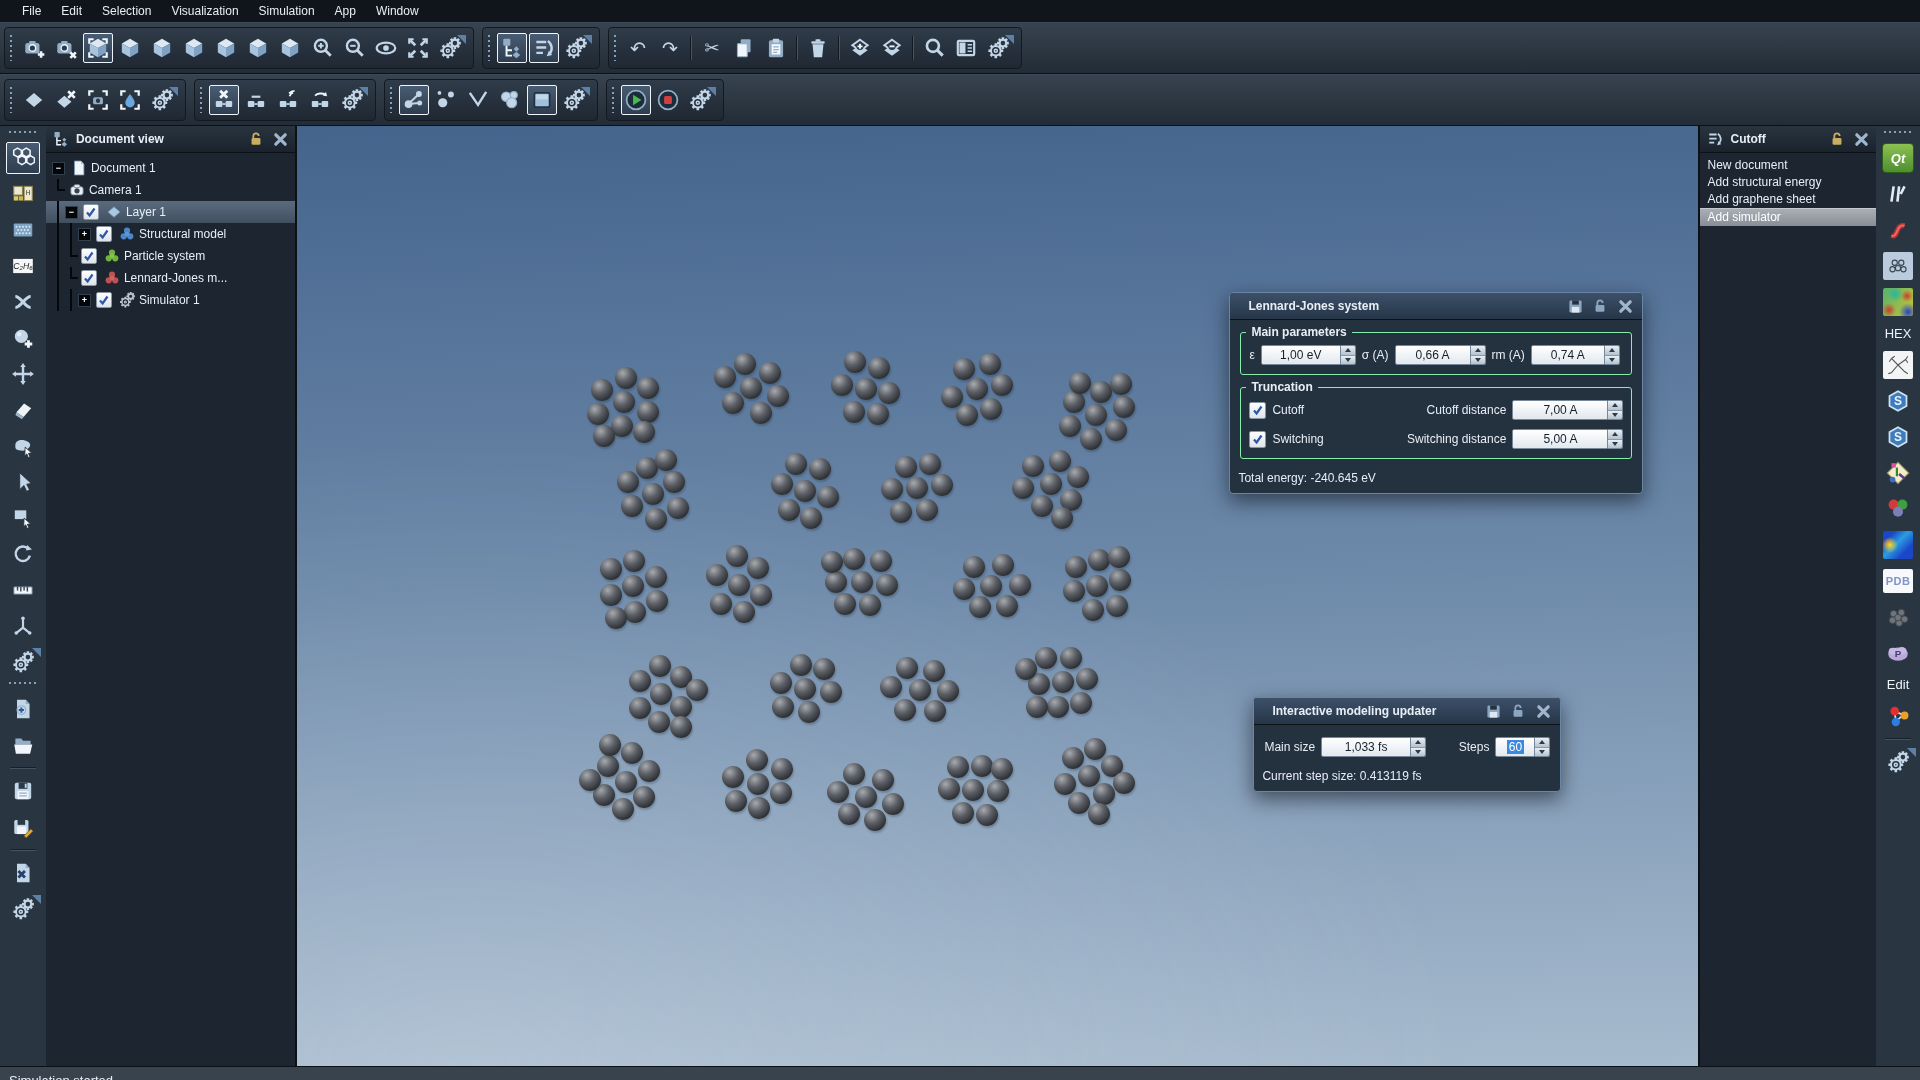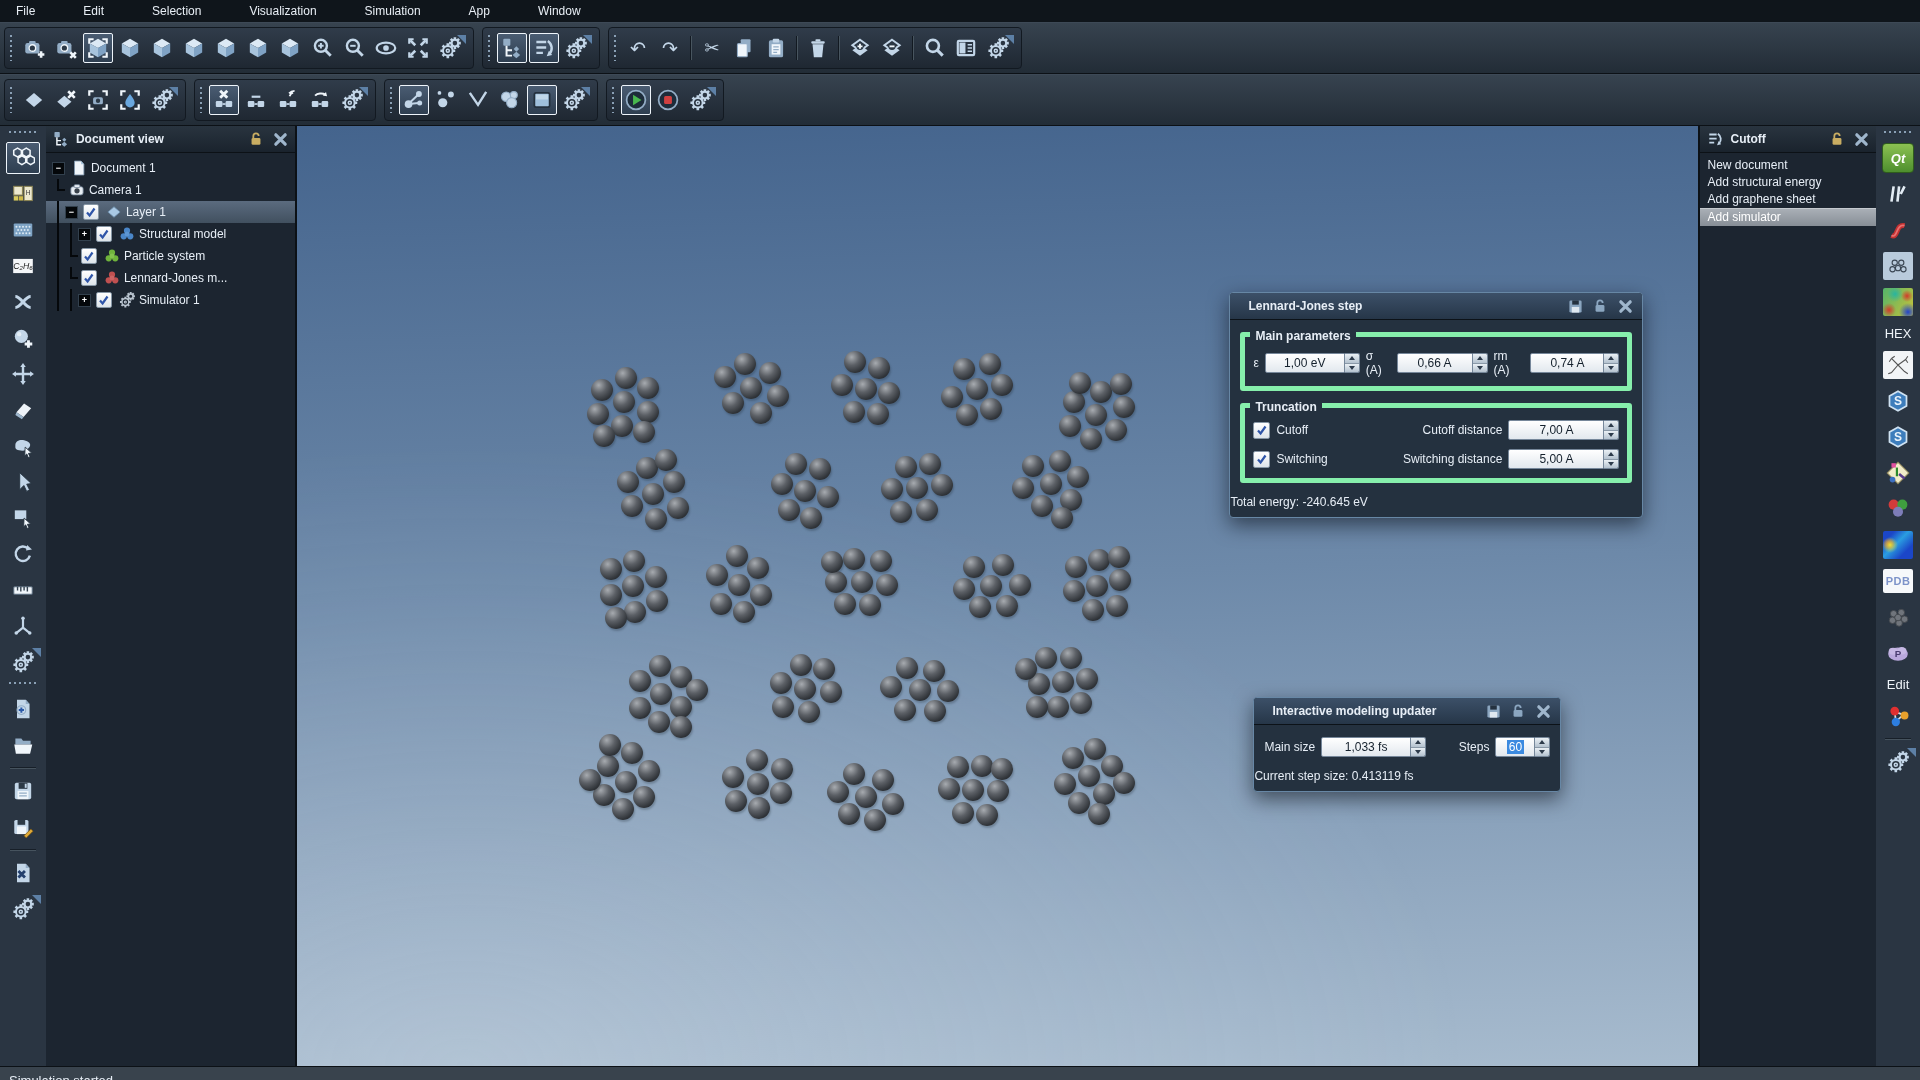--- a/index.html
+++ b/index.html
@@ -1,19 +1,19 @@
 <!DOCTYPE html>
 <html><head>
 <meta charset="utf-8">
 <style>
   html,body{margin:0;padding:0;}
   body{width:1920px;height:1080px;background:#10161d;font-family:"Liberation Sans",sans-serif;
        color:#e7eef6;overflow:hidden;position:relative;font-size:12px;}
   
-  .menubar{height:22px;background:#0f151b;display:flex;align-items:center;padding-left:6px;gap:28px;}
+  .menubar{height:22px;background:#0f151b;display:flex;align-items:center;padding-left:12px;}
   .menu-item{padding:3px 10px;color:#e8eef5;cursor:default;}
   
   .toolbar{height:46px;background:linear-gradient(#37434f,#222c36);display:flex;align-items:center;
            padding:2px 4px;gap:8px;border-top:1px solid #3d4956;border-bottom:1px solid #0c1116;}
   .tb-group{display:flex;align-items:center;height:40px;background:linear-gradient(#303c4a,#1f2832);
             border:1px solid #121921;border-radius:4px;padding:0 7px 0 3px;}
   .tb-handle{width:3px;height:26px;margin:0 5px 0 2px;
              background-image:repeating-linear-gradient(180deg,#8aa0b5 0 2px,transparent 2px 5px);background-size:2px 100%;background-repeat:no-repeat;}
   .tb-btn{width:28px;height:28px;display:flex;align-items:center;justify-content:center;
           position:relative;border:1px solid transparent;border-radius:2px;margin:0 1px;cursor:pointer;}
@@ -59,36 +59,36 @@
                        linear-gradient(178deg,#44648d 0%,#6d89a9 48%,#a7bbce 100%);}
   .sphere{position:absolute;width:22px;height:22px;border-radius:50%;
           background:radial-gradient(circle at 35% 28%,#a7abb0 0%,#5c6066 38%,#303439 72%,#17191c 100%);
           box-shadow:1px 2px 2px rgba(20,30,40,.25);}
   
   .float-panel{position:absolute;background:#24313f;border:1px solid #6787a5;border-radius:4px;
                box-shadow:0 7px 20px rgba(5,10,16,.55);}
   .float-header{height:26px;display:flex;align-items:center;gap:7px;padding:0 8px 0 18px;font-weight:bold;
                 background:linear-gradient(#3c5068,#263648);border-bottom:1px solid #0c1218;border-radius:3px 3px 0 0;}
   .float-header .spacer{flex:1;}
-  .groupbox{border:5px solid #86efac;border-radius:3px;margin:12px 10px 8px;padding:12px 8px 9px;position:relative;}
+  .groupbox{border:1px solid #86efac;border-radius:3px;margin:12px 10px 8px;padding:12px 8px 9px;position:relative;}
   .groupbox-label{position:absolute;top:-8px;left:5px;background:#24313f;padding:0 5px;font-weight:bold;}
   .fieldrow{display:flex;align-items:center;gap:6px;}
   .spin{display:flex;height:20px;}
   .spin-val{background:linear-gradient(#ffffff,#e2e8ee);color:#14202c;border:1px solid #76879a;
             border-radius:2px 0 0 2px;text-align:center;line-height:18px;padding:0 3px;}
   .spin-val .hl{background:#3b8ae0;color:#fff;padding:0 2px;}
   .spin-btns{width:14px;display:flex;flex-direction:column;border:1px solid #76879a;border-left:none;
              border-radius:0 2px 2px 0;overflow:hidden;}
   .spin-b{flex:1;background:linear-gradient(#eaf0f5,#b4c2cf);display:flex;align-items:center;justify-content:center;cursor:pointer;}
   .spin-b+.spin-b{border-top:1px solid #8a99a8;}
   .tri-u{width:0;height:0;border-left:3px solid transparent;border-right:3px solid transparent;border-bottom:4px solid #2c3a4a;}
   .tri-d{width:0;height:0;border-left:3px solid transparent;border-right:3px solid transparent;border-top:4px solid #2c3a4a;}
   .ljcb{width:15px;height:15px;background:linear-gradient(#ffffff,#dde4ea);border:1px solid #8696a5;border-radius:2px;
         display:flex;align-items:center;justify-content:center;cursor:pointer;}
-  .panel-foot{padding:4px 0 8px;}
+  .panel-foot{padding:4px 8px 8px;}
   
   .statusbar{height:26px;background:#39434d;border-top:1px solid #0c1116;display:flex;align-items:center;
              padding:0 9px;font-size:13px;}
 </style>
 </head>
 <body>
 
 <div class="menubar" id="menubar">
     <div class="menu-item">File</div>
     <div class="menu-item">Edit</div>
@@ -774,21 +774,21 @@
           </span>
           <span class="tree-label">Simulator 1</span>
         </div>
       </div>
   </div>
 
   <div class="viewport" id="viewport">
 
     <div class="float-panel" style="left:932px;top:166px;width:412px;">
       <div class="float-header">
-        <span>Lennard-Jones step</span>
+        <span>Lennard-Jones system</span>
         <span class="spacer"></span>
         <span class="ph-btn fl-save">
             <svg width="15" height="15" viewBox="0 0 16 16">
               <rect x="1.5" y="1.5" width="13" height="13" rx="1.5" fill="#8ba6c0"></rect>
               <rect x="4.5" y="1.5" width="7" height="4.5" fill="#24313f"></rect>
               <rect x="4" y="8.5" width="8" height="6" fill="#dfe8f0"></rect>
             </svg>
           </span>
         <span class="ph-btn fl-lock">
             <svg width="16" height="16" viewBox="0 0 18 18">

